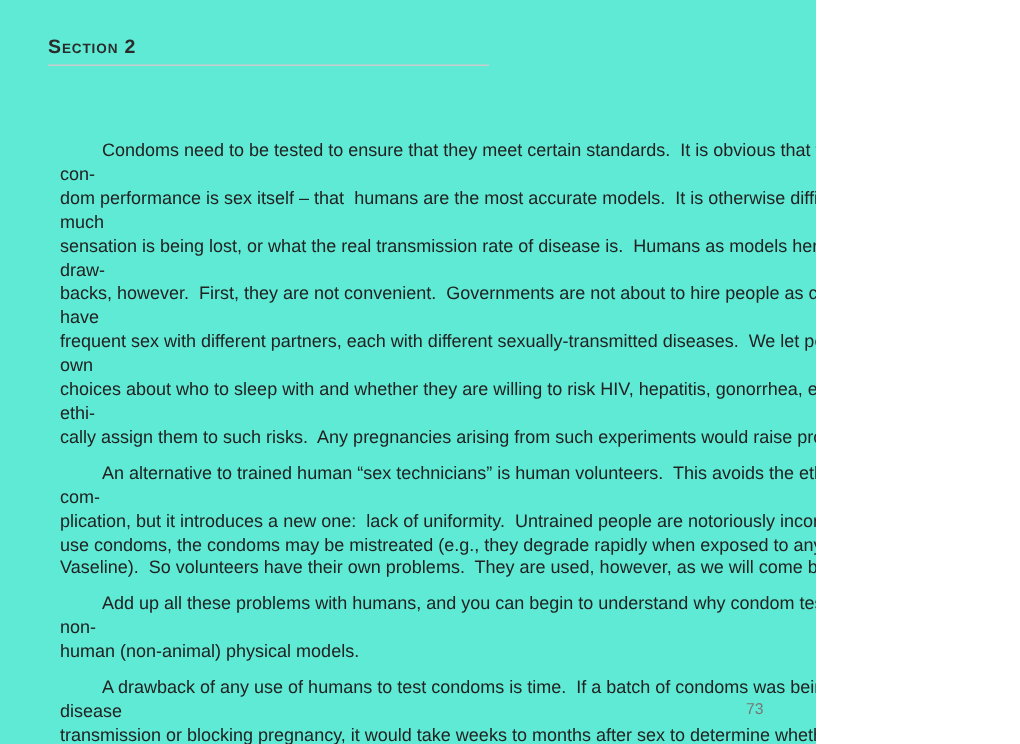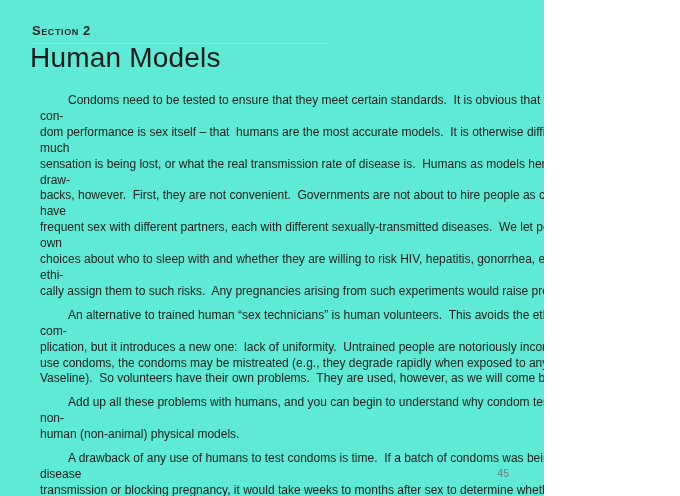--- a/index.html
+++ b/index.html
@@ -69,36 +69,35 @@
 </style>
 </head>
 <body>
 
 <div class="page">
 
   <div class="section-label">Section 2</div>
 
   <div class="section-rule"></div>
 
-  <h1 class="page-title">Human Models</h1>
 
   <div class="content">
     <p>Condoms need to be tested to ensure that they meet certain standards.  It is obvious that the truest model of con-
 dom performance is sex itself – that  humans are the most accurate models.  It is otherwise difficult to know how much
 sensation is being lost, or what the real transmission rate of disease is.  Humans as models here have several draw-
 backs, however.  First, they are not convenient.  Governments are not about to hire people as condom testers, to have
 frequent sex with different partners, each with different sexually-transmitted diseases.  We let people make their own
 choices about who to sleep with and whether they are willing to risk HIV, hepatitis, gonorrhea, etc., but we cannot ethi-
 cally assign them to such risks.  Any pregnancies arising from such experiments would raise problems as well.</p>
     <p>An alternative to trained human “sex technicians” is human volunteers.  This avoids the ethical/convenience com-
 plication, but it introduces a new one:  lack of uniformity.  Untrained people are notoriously inconsistent in how they
 use condoms, the condoms may be mistreated (e.g., they degrade rapidly when exposed to any kind of oils or
 Vaseline).  So volunteers have their own problems.  They are used, however, as we will come back to below.</p>
     <p>Add up all these problems with humans, and you can begin to understand why condom testing is done with non-
 human (non-animal) physical models.</p>
     <p>A drawback of any use of humans to test condoms is time.  If a batch of condoms was being tested for disease
 transmission or blocking pregnancy, it would take weeks to months after sex to determine whether the condom had
 done its job.</p>
   </div>
 
-  <div class="page-number">45</div>
+  <div class="page-number">73</div>
 
 </div>
 
 </body></html>

